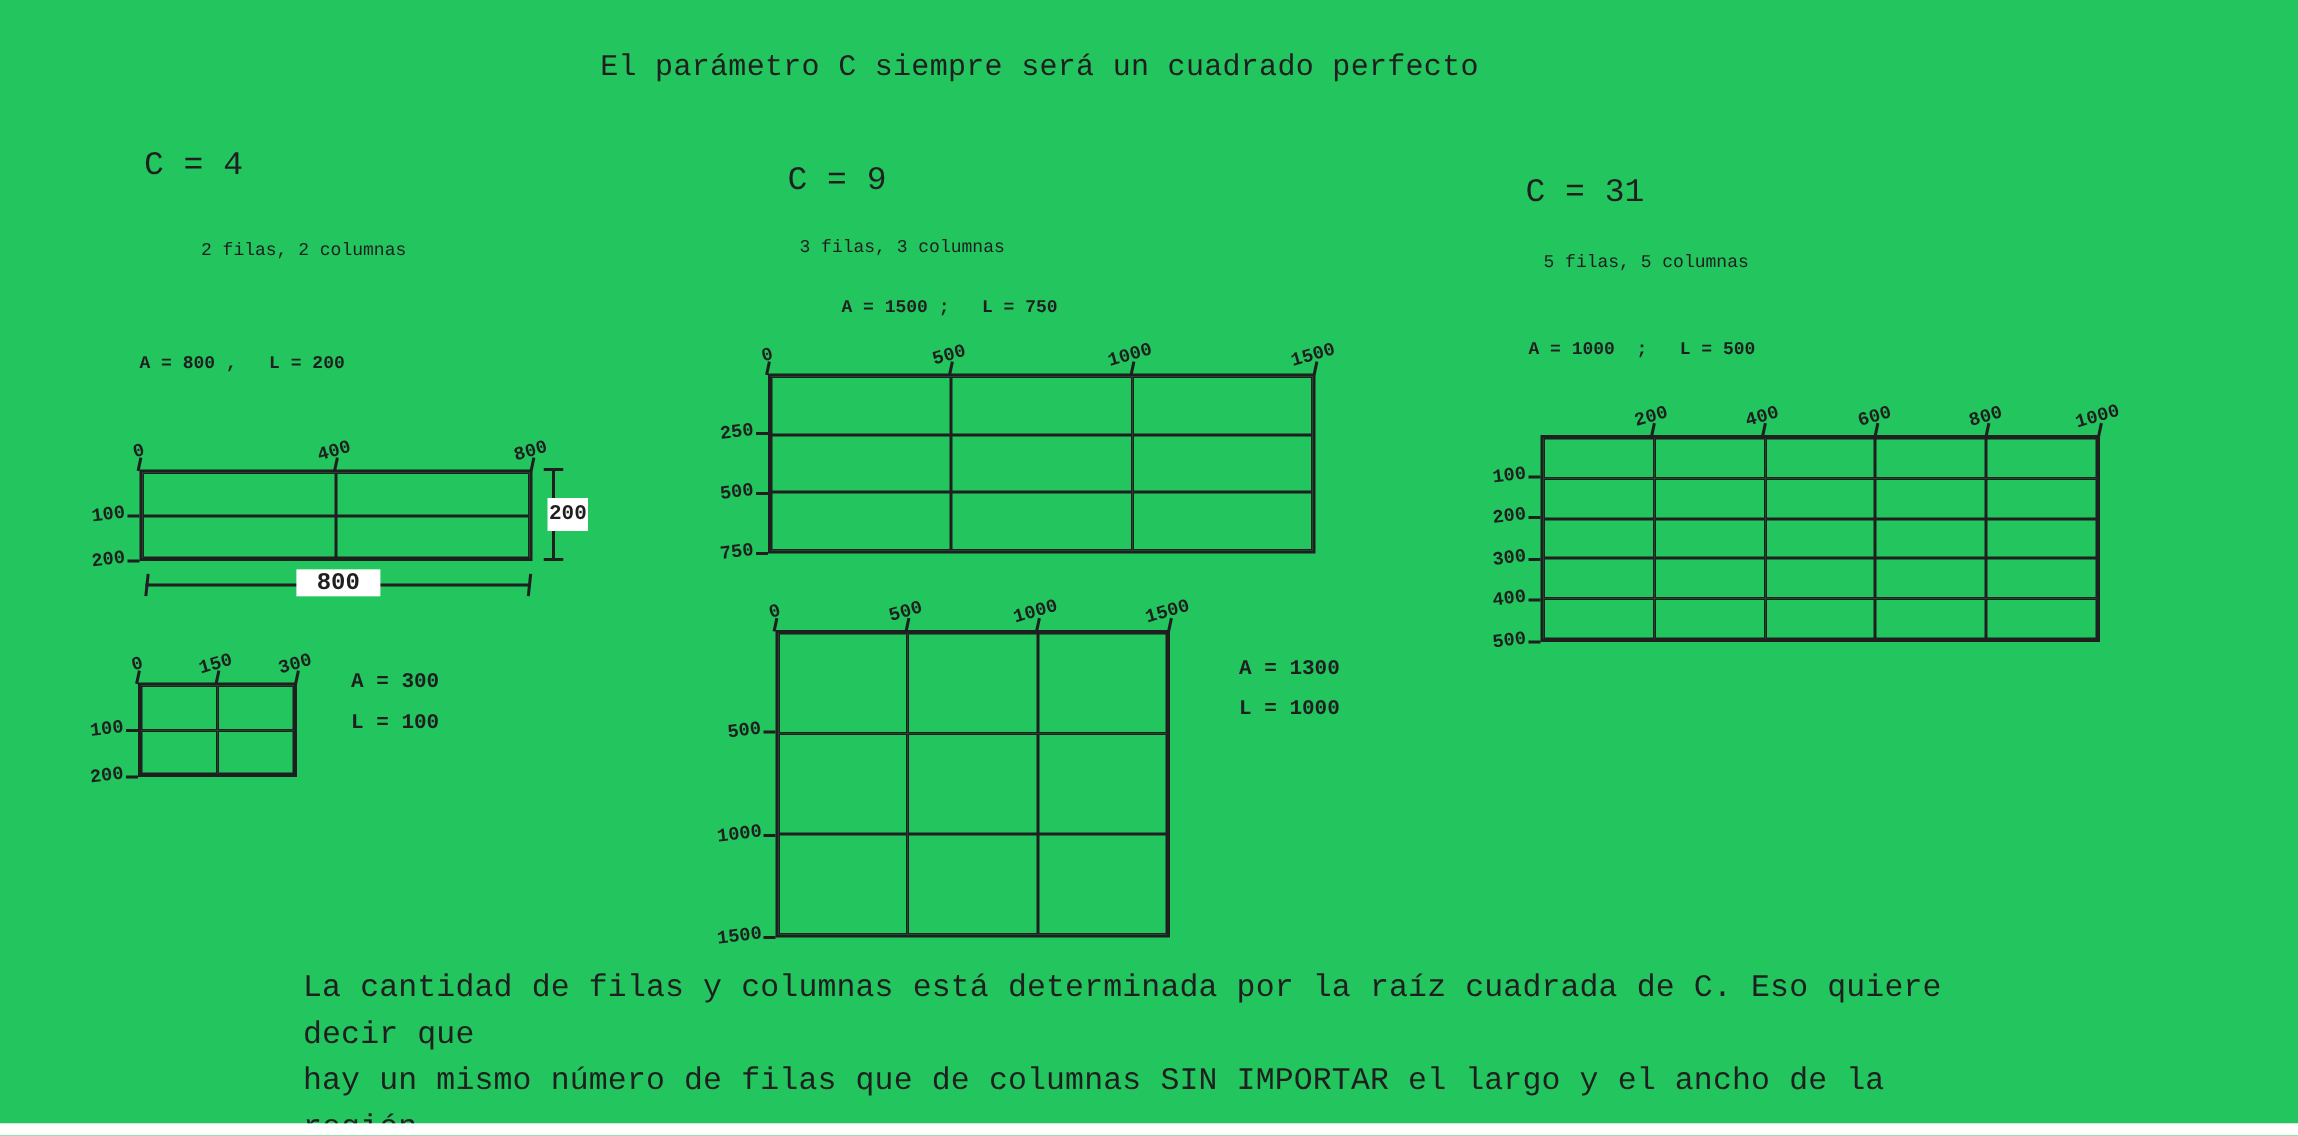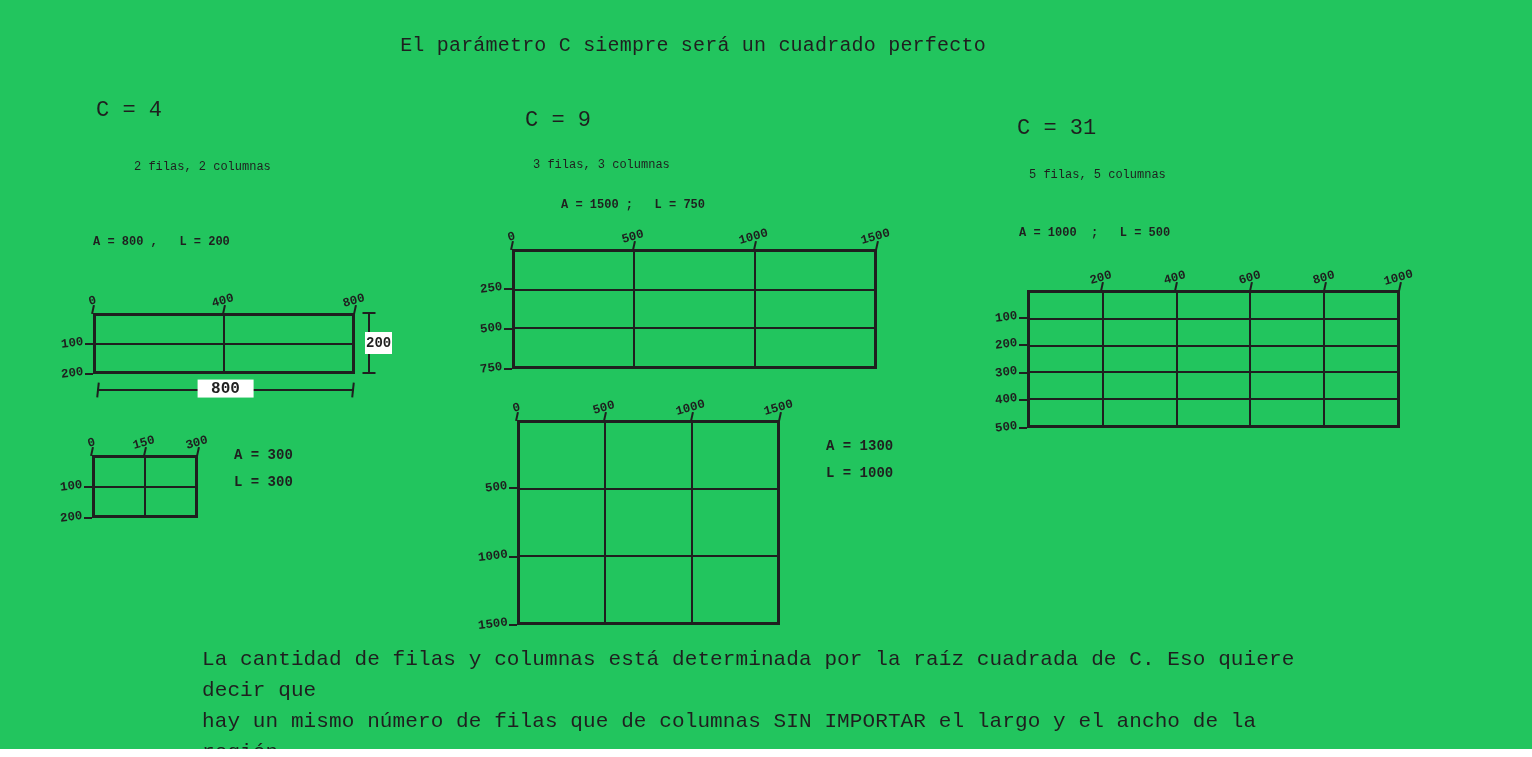--- a/index.html
+++ b/index.html
@@ -176,21 +176,21 @@
         <div class="tick-v" style="left: 100%;"></div>
         <div class="lab-top" style="left: 100%;">300</div>
         <div class="tick-h" style="top: 50%;"></div>
         <div class="lab-left" style="top: 50%;">100</div>
         <div class="tick-h" style="top: 100%;"></div>
         <div class="lab-left" style="top: 100%;">200</div>
       </div>
 
     <div class="side-note note-c4">
       <div>A = 300</div>
-      <div>L = 300</div>
+      <div>L = 100</div>
     </div>
   </section>
 
   <section>
     <div class="c-label pos-c9-label">C = 9</div>
     <div class="dims-label pos-c9-dims">3 filas, 3 columnas</div>
     <div class="formula pos-c9-formula">A = 1500 ;   L = 750</div>
 
     <div class="grid grid-c9-wide">
         <div class="cells" style="grid-template-columns: repeat(3, 1fr); grid-template-rows: repeat(3, 1fr);">

